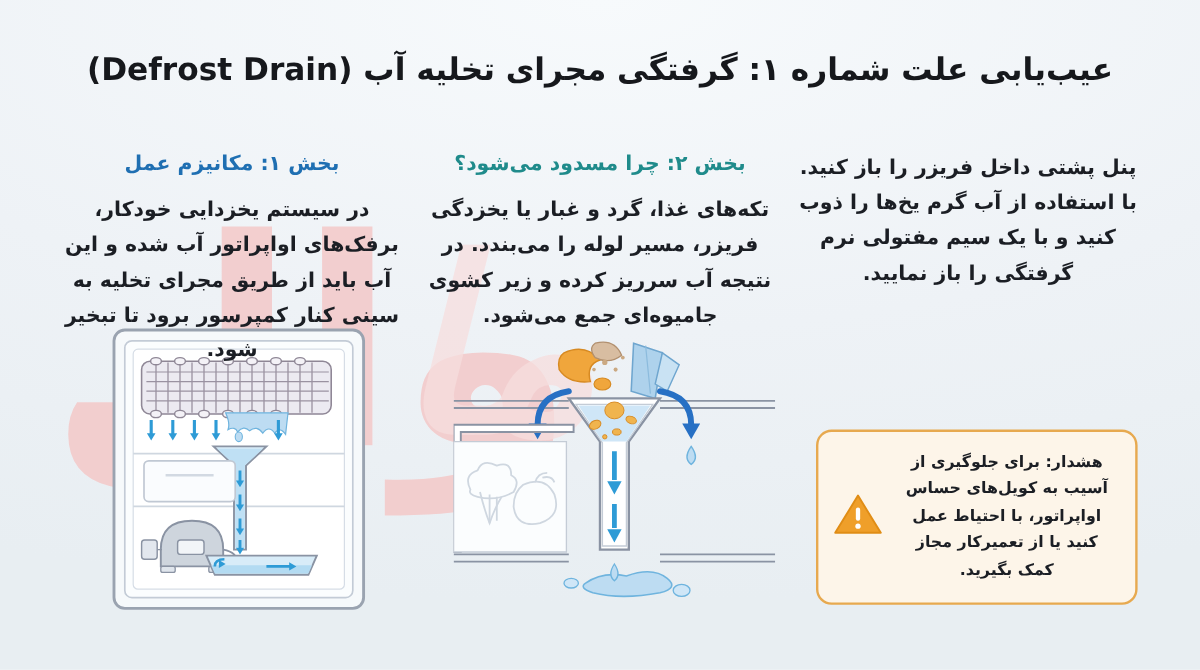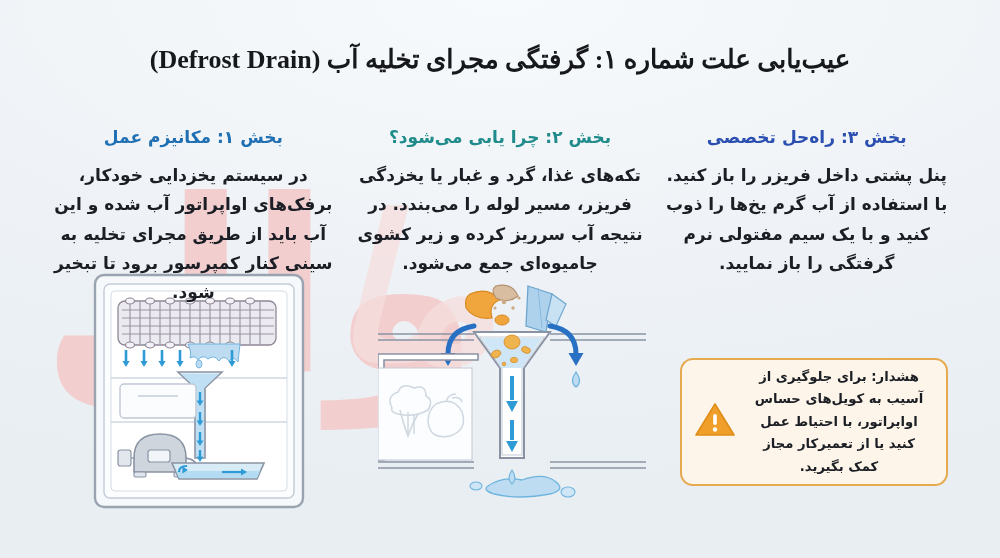--- a/index.html
+++ b/index.html
@@ -69,21 +69,20 @@
     position: absolute;
     top: 44px;
     left: 0;
     right: 0;
     text-align: center;
     font-size: 26px;
     font-weight: 700;
     color: #16181c;
     z-index: 4;
     letter-spacing: 0;
-    font-family: Liberation Serif, serif;
   }
 
   
   #columns {
     position: absolute;
     top: 126px;
     left: 40px;
     right: 40px;
     display: flex;
     flex-direction: row-reverse;
@@ -115,21 +114,21 @@
   }
   #illus-fridge { left: 92px;  top: 272px; width: 214px; height: 238px; }
   #illus-clog   { left: 378px; top: 280px; width: 268px; height: 228px; }
 
   
   #warning {
     position: absolute;
     right: 52px;
     top: 358px;
     width: 268px;
-    height: 128px;
+    height: 146px;
     background: #fdf5e9;
     border: 2px solid #e7a94f;
     border-radius: 13px;
     z-index: 3;
     display: flex;
     flex-direction: row-reverse;
     align-items: center;
     gap: 10px;
     padding: 10px 14px 10px 12px;
   }
@@ -156,26 +155,25 @@
   <div id="title">عیب‌یابی علت شماره ۱: گرفتگی مجرای تخلیه آب (Defrost Drain)</div>
 
   <div id="columns">
 
     <div class="col">
       <div class="col-head" style="color:#1f6fb2">بخش ۱: مکانیزم عمل</div>
       <div class="col-body">در سیستم یخزدایی خودکار، برفک‌های اواپراتور آب شده و این آب باید از طریق مجرای تخلیه به سینی کنار کمپرسور برود تا تبخیر شود.</div>
     </div>
 
     <div class="col">
-      <div class="col-head" style="color:#1f8b8b">بخش ۲: چرا یابی می‌شود؟</div>
+      <div class="col-head" style="color:#1f8b8b">بخش ۲: چرا مسدود می‌شود؟</div>
       <div class="col-body">تکه‌های غذا، گرد و غبار یا یخزدگی فریزر، مسیر لوله را می‌بندد. در نتیجه آب سرریز کرده و زیر کشوی جامیوه‌ای جمع می‌شود.</div>
     </div>
 
     <div class="col">
-      <div class="col-head" style="color:#2b4fb0">بخش ۳: راه‌حل تخصصی</div>
       <div class="col-body">پنل پشتی داخل فریزر را باز کنید. با استفاده از آب گرم یخ‌ها را ذوب کنید و با یک سیم مفتولی نرم گرفتگی را باز نمایید.</div>
     </div>
 
   </div>
 
   <div class="illus" id="illus-fridge">
     <svg viewBox="0 0 214 238" width="214" height="238">
 
       <rect x="3" y="3" width="208" height="232" rx="9" fill="#f6f9fb" stroke="#9aa3b0" stroke-width="2.4"></rect>
       <rect x="12" y="12" width="190" height="214" rx="6" fill="#fbfdfe" stroke="#c3cbd6" stroke-width="1.4"></rect>

